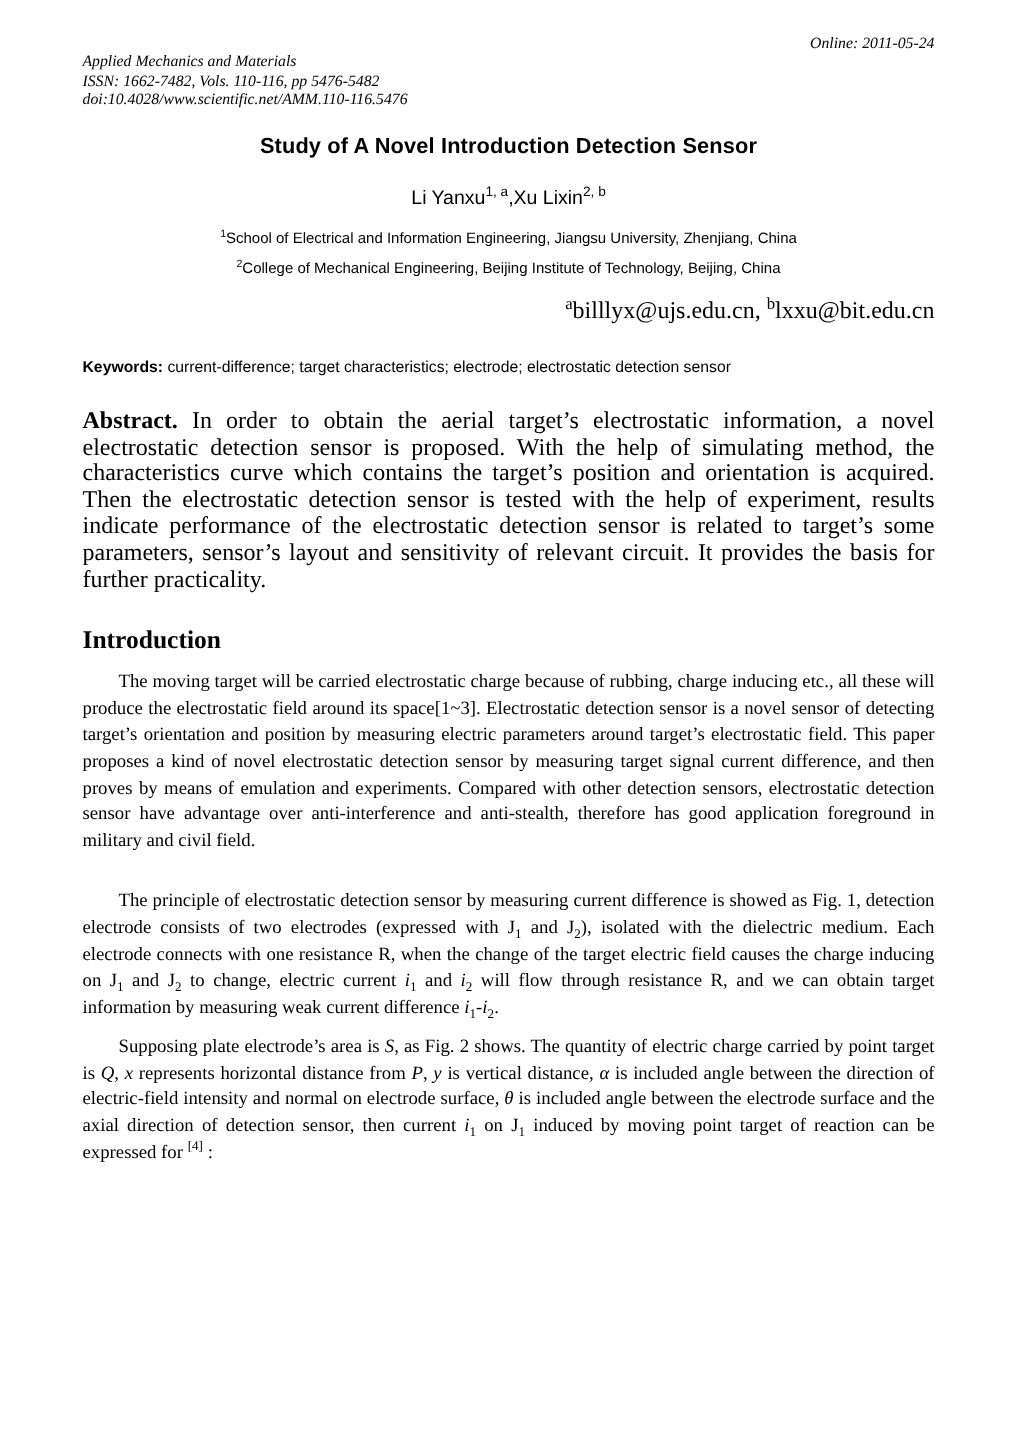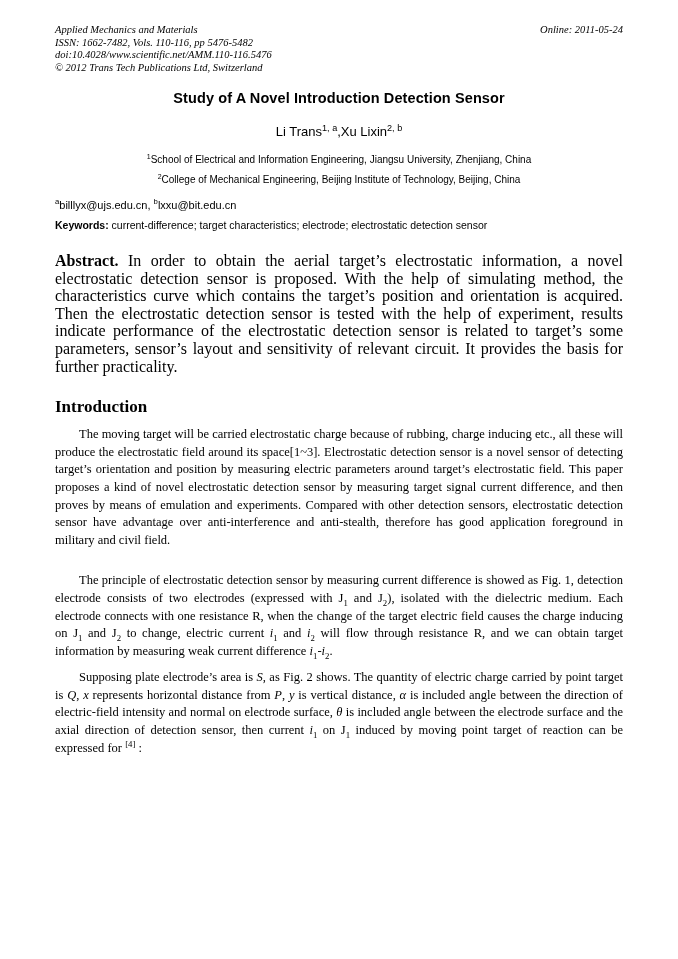--- a/index.html
+++ b/index.html
@@ -32,21 +32,21 @@
   
   .header {
     position: relative;
     height: 58px;
     font-size: 10.5px;
     line-height: 12.6px;
   }
   .header .left {
     position: absolute;
     left: 0;
-    top: 0;
+    top: 12px;
     font-style: italic;
     font-family: "Liberation Serif", serif;
   }
   .header .left div { white-space: nowrap; }
   .header .right {
     position: absolute;
     right: 0;
     top: 0;
     font-style: italic;
     white-space: nowrap;
@@ -69,39 +69,39 @@
   }
   .affil {
     text-align: center;
     font-family: "Liberation Sans", sans-serif;
     font-size: 10px;
     margin-top: 13px;
     line-height: 15px;
   }
   .affil .line2 { margin-top: 5px; }
   .emails {
-    text-align: left;
-    font-family: Liberation Sans, sans-serif;
-    font-size: 11px;
+    text-align: right;
+    font-family: Liberation Serif, serif;
+    font-size: 16px;
     margin-top: 12px;
   }
   sup {
     font-size: 70%;
     vertical-align: super;
     line-height: 0;
   }
   sub {
     font-size: 70%;
     vertical-align: sub;
     line-height: 0;
   }
 
   
   .keywords {
-    margin-top: 8px;
+    margin-top: 22px;
     font-family: "Liberation Sans", sans-serif;
     font-size: 10.5px;
     text-align: justify;
   }
   .keywords .k-label { font-weight: bold; }
 
   
   .abstract {
     margin-top: 21px;
     font-size: 16px;
@@ -134,29 +134,28 @@
 <body>
 
 <div class="page">
   <div class="content">
 
     <div class="header">
       <div class="left">
         <div>Applied Mechanics and Materials</div>
         <div>ISSN: 1662-7482, Vols. 110-116, pp 5476-5482</div>
         <div>doi:10.4028/www.scientific.net/AMM.110-116.5476</div>
-        <div>© 2012 Trans Tech Publications Ltd, Switzerland</div>
       </div>
       <div class="right">Online: 2011-05-24</div>
     </div>
 
     <div class="title">Study of A Novel Introduction Detection Sensor</div>
 
     <div class="authors">
-      <span>Li Trans</span><sup>1, a</sup><span>,</span><span>Xu Lixin</span><sup>2, b</sup>
+      <span>Li Yanxu</span><sup>1, a</sup><span>,</span><span>Xu Lixin</span><sup>2, b</sup>
     </div>
 
     <div class="affil">
       <div><sup>1</sup><span>School of Electrical and Information Engineering, Jiangsu University, Zhenjiang, China</span></div>
       <div class="line2"><sup>2</sup><span>College of Mechanical Engineering, Beijing Institute of Technology, Beijing, China</span></div>
     </div>
 
     <div class="emails">
       <sup>a</sup><span>billlyx@ujs.edu.cn,</span>
       <sup>b</sup><span>lxxu@bit.edu.cn</span>

